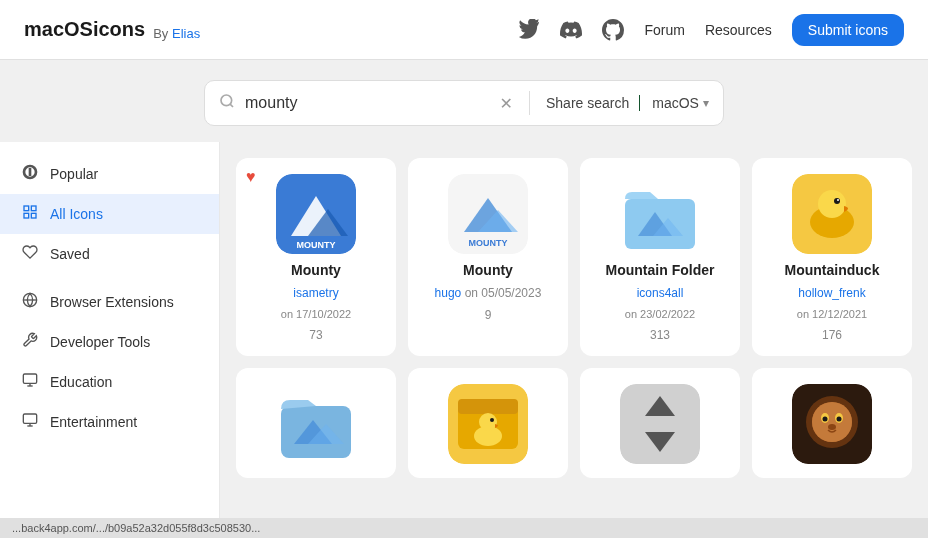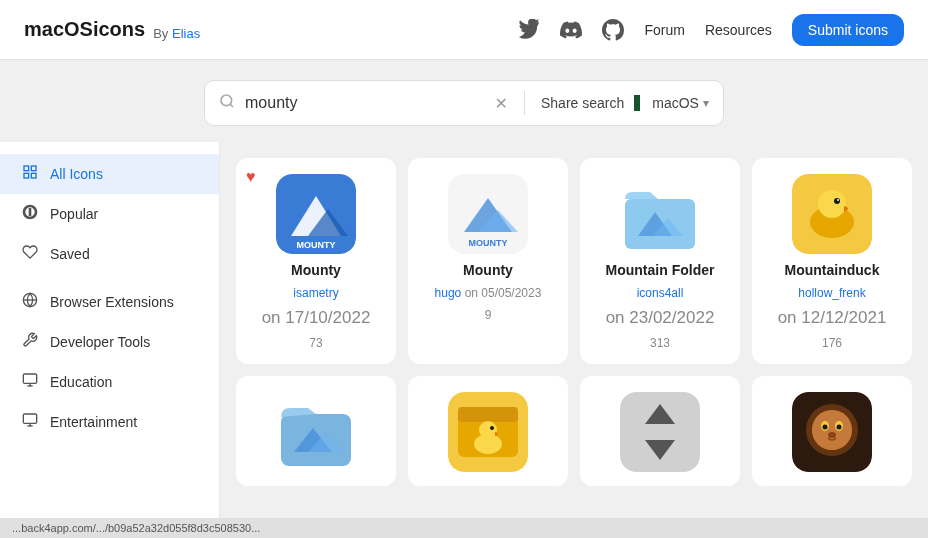--- a/index.html
+++ b/index.html
@@ -107,21 +107,21 @@
       background: none;
       border: none;
       color: #444;
       font-size: 14px;
       cursor: pointer;
       white-space: nowrap;
     }
     .macos-select-wrap {
       display: flex;
       align-items: center;
-      border-left: 6px solid #14532d;
+      border-left: 1px solid #14532d;
       padding-left: 12px;
       gap: 4px;
       cursor: pointer;
     }
     .macos-select-label {
       font-size: 14px;
       color: #444;
     }
     .chevron-down {
       font-size: 12px;
@@ -216,21 +216,21 @@
       font-weight: 600;
       color: #222;
       text-align: center;
     }
     .icon-author {
       font-size: 12px;
       color: #1a73e8;
       text-align: center;
     }
     .icon-date {
-      font-size: 17px;
+      font-size: 11px;
       color: #888;
       text-align: right;
     }
     .icon-count {
       font-size: 12px;
       color: #888;
     }
 
     
     .status-bar {
@@ -295,42 +295,42 @@
     <div class="macos-select-wrap">
       <span class="macos-select-label">macOS</span>
       <span class="chevron-down">▾</span>
     </div>
   </div>
 </div>
 
 <div class="main-layout">
 
   <nav class="sidebar">
+    <div class="sidebar-item">
+      <span class="icon">
+        <svg width="16" height="16" viewBox="0 0 24 24" fill="none" stroke="currentColor" stroke-width="2">
+            <path d="M12 2C6.48 2 2 6.48 2 12s4.48 10 10 10 10-4.48 10-10S17.52 2 12 2zm0 18c-4.41 0-8-3.59-8-8s3.59-8 8-8 8 3.59 8 8-3.59 8-8 8zm-1-13h2v6h-2zm0 8h2v2h-2z"></path>
+          </svg>
+      </span>
+      <span>Popular</span>
+    </div>
     <div class="sidebar-item active">
       <span class="icon">
         <svg width="16" height="16" viewBox="0 0 24 24" fill="none" stroke="currentColor" stroke-width="2">
             <rect x="3" y="3" width="7" height="7"></rect>
             <rect x="14" y="3" width="7" height="7"></rect>
             <rect x="3" y="14" width="7" height="7"></rect>
             <rect x="14" y="14" width="7" height="7"></rect>
           </svg>
       </span>
       <span>All Icons</span>
     </div>
     <div class="sidebar-item">
       <span class="icon">
         <svg width="16" height="16" viewBox="0 0 24 24" fill="none" stroke="currentColor" stroke-width="2">
-            <path d="M12 2C6.48 2 2 6.48 2 12s4.48 10 10 10 10-4.48 10-10S17.52 2 12 2zm0 18c-4.41 0-8-3.59-8-8s3.59-8 8-8 8 3.59 8 8-3.59 8-8 8zm-1-13h2v6h-2zm0 8h2v2h-2z"></path>
-          </svg>
-      </span>
-      <span>Popular</span>
-    </div>
-    <div class="sidebar-item">
-      <span class="icon">
-        <svg width="16" height="16" viewBox="0 0 24 24" fill="none" stroke="currentColor" stroke-width="2">
             <path d="M20.84 4.61a5.5 5.5 0 0 0-7.78 0L12 5.67l-1.06-1.06a5.5 5.5 0 0 0-7.78 7.78l1.06 1.06L12 21.23l7.78-7.78 1.06-1.06a5.5 5.5 0 0 0 0-7.78z"></path>
           </svg>
       </span>
       <span>Saved</span>
     </div>
 
     <div style="height:8px;"></div>
 
     <div class="sidebar-item">
       <span class="icon">

